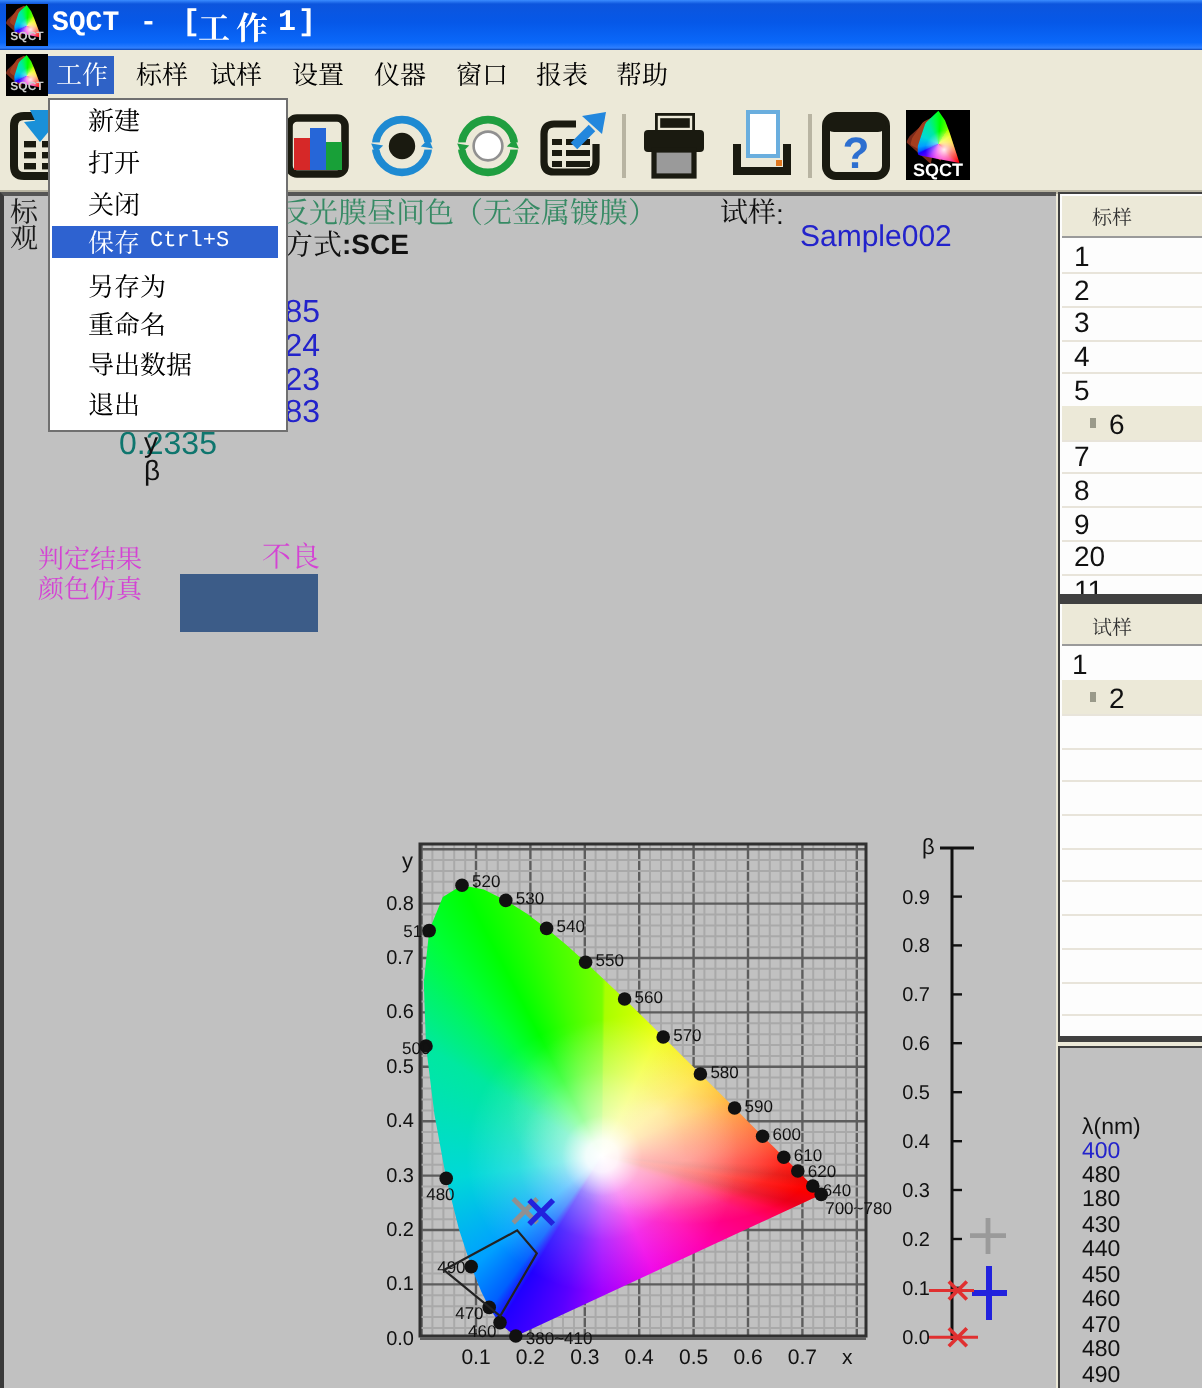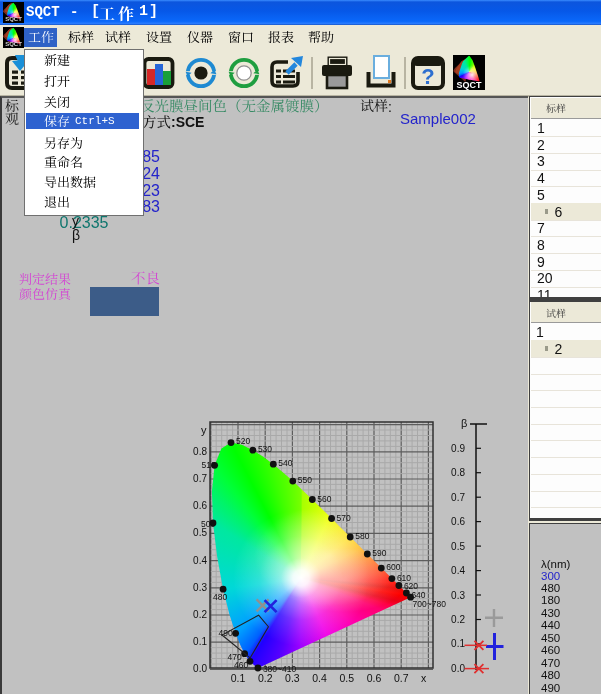--- a/index.html
+++ b/index.html
@@ -518,21 +518,21 @@
     <div style="position:absolute;left:530.5px;top:440.4px;width:70.5px;height:1px;background:#e8e4da"></div>
     <div style="position:absolute;left:530.5px;top:457.1px;width:70.5px;height:1px;background:#e8e4da"></div>
     <div style="position:absolute;left:530.5px;top:473.8px;width:70.5px;height:1px;background:#e8e4da"></div>
     <div style="position:absolute;left:530.5px;top:490.5px;width:70.5px;height:1px;background:#e8e4da"></div>
     <div style="position:absolute;left:530.5px;top:507.2px;width:70.5px;height:1px;background:#e8e4da"></div>
     <div style="position:absolute;left:528.5px;top:297px;width:72.5px;height:3px;background:#404040"></div>
     <div style="position:absolute;left:528.5px;top:517.5px;width:72.5px;height:3px;background:#404040"></div>
     <div style="position:absolute;left:528.5px;top:300px;width:72.5px;height:2px;background:#404040"></div>
     <div style="position:absolute;left:528.5px;top:523px;width:72.5px;height:175px;background:#c1c1c1;border:1.5px solid #404040;border-right:none;box-sizing:border-box"></div>
     <div style="position:absolute;left:541px;top:558px;font:11.5px 'Liberation Sans',sans-serif;color:#111">λ(nm)</div>
-    <div style="position:absolute;left:541px;top:569.5px;font:11.5px 'Liberation Sans',sans-serif;color:#2323cb">300</div>
+    <div style="position:absolute;left:541px;top:569.5px;font:11.5px 'Liberation Sans',sans-serif;color:#2323cb">400</div>
     <div style="position:absolute;left:541px;top:582.0px;font:11.5px 'Liberation Sans',sans-serif;color:#111">480</div>
     <div style="position:absolute;left:541px;top:594.4px;font:11.5px 'Liberation Sans',sans-serif;color:#111">180</div>
     <div style="position:absolute;left:541px;top:606.9px;font:11.5px 'Liberation Sans',sans-serif;color:#111">430</div>
     <div style="position:absolute;left:541px;top:619.3px;font:11.5px 'Liberation Sans',sans-serif;color:#111">440</div>
     <div style="position:absolute;left:541px;top:631.8px;font:11.5px 'Liberation Sans',sans-serif;color:#111">450</div>
     <div style="position:absolute;left:541px;top:644.2px;font:11.5px 'Liberation Sans',sans-serif;color:#111">460</div>
     <div style="position:absolute;left:541px;top:656.6px;font:11.5px 'Liberation Sans',sans-serif;color:#111">470</div>
     <div style="position:absolute;left:541px;top:669.1px;font:11.5px 'Liberation Sans',sans-serif;color:#111">480</div>
     <div style="position:absolute;left:541px;top:681.5px;font:11.5px 'Liberation Sans',sans-serif;color:#111">490</div>
     <div style="position:absolute;left:24px;top:49px;width:118px;height:165px;background:#ffffff;border:1px solid #707070"></div>

